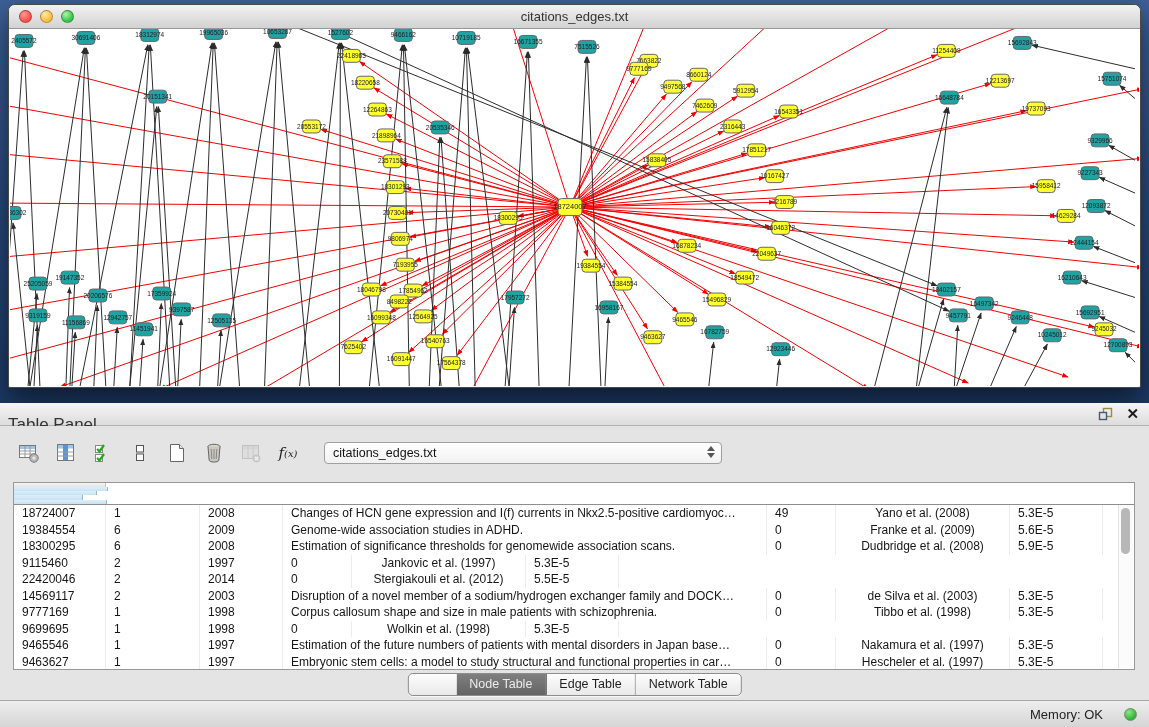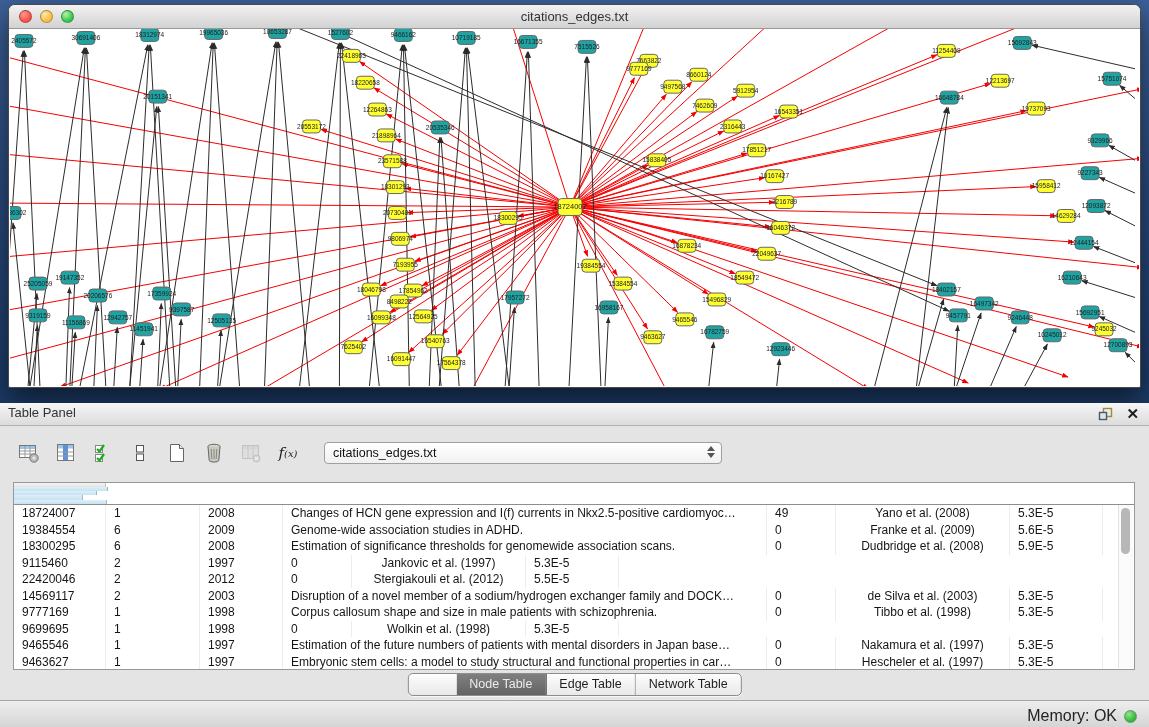--- a/index.html
+++ b/index.html
@@ -19,21 +19,21 @@
   .light{width:13px;height:13px;border-radius:50%;box-sizing:border-box;border:1px solid rgba(0,0,0,.3);}
   .light.r{background:radial-gradient(circle at 35% 30%,#ff9a94,#f95148 65%);}
   .light.y{background:radial-gradient(circle at 35% 30%,#ffe9a8,#fdbc40 65%);}
   .light.g{background:radial-gradient(circle at 35% 30%,#b5f2a8,#35c64a 65%);}
   .netcanvas{position:absolute;left:1px;right:1px;top:24px;bottom:1px;background:#fff;overflow:hidden;}
   .netcanvas svg{display:block;width:100%;height:100%;}
 
   
   #panelhdr{position:absolute;left:0;top:403px;width:1149px;height:23px;box-sizing:border-box;
             background:linear-gradient(#f6f6f6,#dcdcdc);border-bottom:1px solid #b2b2b2;}
-  #panelhdr .ptitle{position:absolute;left:8px;top:2px;font-size:13px;color:#333;}
+  #panelhdr .ptitle{position:absolute;left:8px;top:12px;font-size:17px;color:#333;}
   #panelhdr .hicons{position:absolute;right:10px;top:3px;display:flex;gap:12px;align-items:center;}
   .closex{font-size:15px;font-weight:bold;color:#1c1c1c;line-height:16px;}
 
   
   #panelbody{position:absolute;left:0;top:426px;width:1149px;height:274px;background:#e4e4e4;}
   .toolbar{position:absolute;left:16px;top:12px;height:30px;display:flex;align-items:center;gap:11px;}
   .tbtn{width:26px;height:26px;display:flex;align-items:center;justify-content:center;}
   .fx{font-family:"DejaVu Serif",serif;font-style:italic;font-size:15px;color:#222;}
   .fx small{font-size:10px;}
   .combo{width:398px;height:22px;margin-left:12px;border:1px solid #9f9f9f;border-radius:4px;
@@ -64,21 +64,21 @@
   .tabs{position:absolute;left:50%;top:247px;transform:translateX(-50%);display:flex;
         border:1px solid #8d8d8d;border-radius:5px;overflow:hidden;font-size:12.5px;
         background:linear-gradient(#fdfdfd,#e9e9e9);box-shadow:0 1px 0 rgba(255,255,255,.7);}
   .tab{padding:2px 13px;color:#1e1e1e;border-right:1px solid #a8a8a8;line-height:17px;}
   .tab:last-child{border-right:none;}
   .tab.sel{background:linear-gradient(#7f7f7f,#646464);color:#ececec;border-right:1px solid #5c5c5c;margin-left:48px;}
 
   
   #statusbar{position:absolute;left:0;top:700px;width:1149px;height:27px;box-sizing:border-box;
              background:linear-gradient(#eeeeee,#d5d5d5);border-top:1px solid #a6a6a6;}
-  .mem{position:absolute;right:12px;top:6px;display:flex;align-items:center;gap:7px;font-size:16px;color:#222;margin-left:16px;}
+  .mem{position:absolute;right:12px;top:6px;display:flex;align-items:center;gap:21px;font-size:13px;color:#222;margin-left:16px;}
   .memdot{width:13px;height:13px;border-radius:50%;border:1px solid #6f8f6f;box-sizing:border-box;
           background:radial-gradient(circle at 35% 30%,#8ce887,#2eb434 70%);}
 </style>
 </head>
 <body>
 
 <div id="mdi">
   <div id="netwin">
     <div class="titlebar">
       <div class="lights">
@@ -732,21 +732,21 @@
     <div class="td c1">2</div>
     <div class="td c2">1997</div>
     <div class="td c4">0</div>
     <div class="td c5 shortcol">Jankovic et al. (1997)</div>
     <div class="td c6">5.3E-5</div>
   </div>
 
   <div class="tr">
     <div class="td c0">22420046</div>
     <div class="td c1">2</div>
-    <div class="td c2">2012</div>
+    <div class="td c2">2014</div>
     <div class="td c4">0</div>
     <div class="td c5 shortcol">Stergiakouli et al. (2012)</div>
     <div class="td c6">5.5E-5</div>
   </div>
 
   <div class="tr">
     <div class="td c0">14569117</div>
     <div class="td c1">2</div>
     <div class="td c2">2003</div>
     <div class="td c3">Disruption of a novel member of a sodium/hydrogen exchanger family and DOCK…</div>

